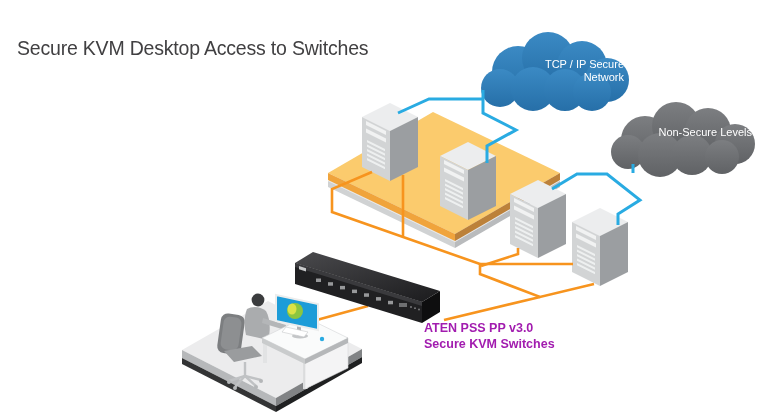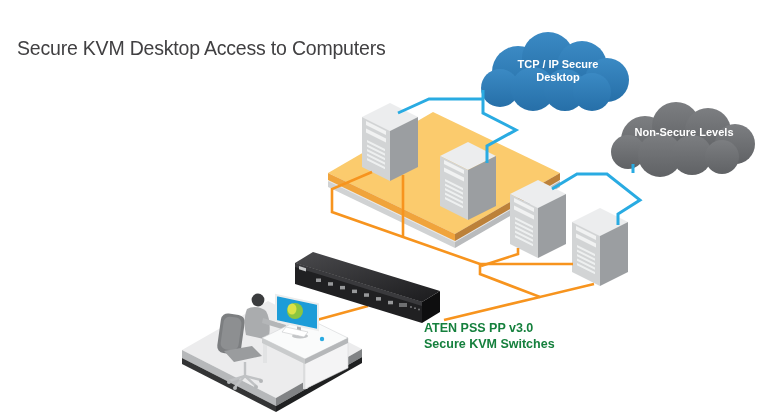--- a/index.html
+++ b/index.html
@@ -1,25 +1,25 @@
 <!DOCTYPE html>
 <html><head>
 <meta charset="utf-8">
 <style>
   html,body{margin:0;padding:0;background:#fff;}
   .stage{position:relative;width:761px;height:416px;background:#ffffff;overflow:hidden;
          font-family:"Liberation Sans",sans-serif;}
   .stage svg{position:absolute;left:0;top:0;}
   .page-title{position:absolute;left:17px;top:36px;color:#414042;font-size:19.5px;
               line-height:25px;font-weight:normal;letter-spacing:-0.2px;white-space:nowrap;}
-  .cloud-label{position:absolute;color:#ffffff;font-size:11px;font-weight:bold;
-               line-height:13px;text-align:center;}
+  .cloud-label{position:absolute;color:#ffffff;font-size:11px;font-weight:normal;
+               line-height:13px;text-align:right;}
   .cloud-label.secure{left:492px;top:58px;width:132px;}
   .cloud-label.nonsecure{left:616px;top:126px;width:136px;}
-  .kvm-label{position:absolute;left:424px;top:320px;color:#15803d;font-size:12.5px;
+  .kvm-label{position:absolute;left:424px;top:320px;color:#a21caf;font-size:12.5px;
              font-weight:bold;line-height:16px;white-space:nowrap;}
 </style>
 </head>
 <body>
 
 <div class="stage">
 
   <svg width="761" height="416" viewBox="0 0 761 416">
     <defs>
       <linearGradient id="blueCloudG" x1="0" y1="0" x2="0" y2="1">
@@ -167,26 +167,26 @@
         <polygon points="276,295 318,304 318,330 276,321" fill="#1d9cd8" stroke="#eceded" stroke-width="2"></polygon>
         <circle cx="295" cy="311" r="8" fill="#8cc63f"></circle>
         <ellipse cx="292" cy="309" rx="4.5" ry="5.5" fill="#f7ec4a" opacity="0.75"></ellipse>
       </g>
       <polygon points="286,327 308,332 304,337 282,332" fill="#ffffff" stroke="#c8cacb" stroke-width="0.6"></polygon>
       <circle cx="322" cy="339" r="2.2" fill="#2aabe2"></circle>
     </g>
   </svg>
 
   <div class="page-title">
-    <div>Secure KVM Desktop Access to Computers</div>
+    <div>Secure KVM Desktop Access to Switches</div>
   </div>
 
   <div class="cloud-label secure">
     <div>TCP / IP Secure</div>
-    <div>Desktop</div>
+    <div>Network</div>
   </div>
 
   <div class="cloud-label nonsecure">
     <div>Non-Secure Levels</div>
   </div>
 
   <div class="kvm-label">
     <div>ATEN PSS PP v3.0</div>
     <div>Secure KVM Switches</div>
   </div>

